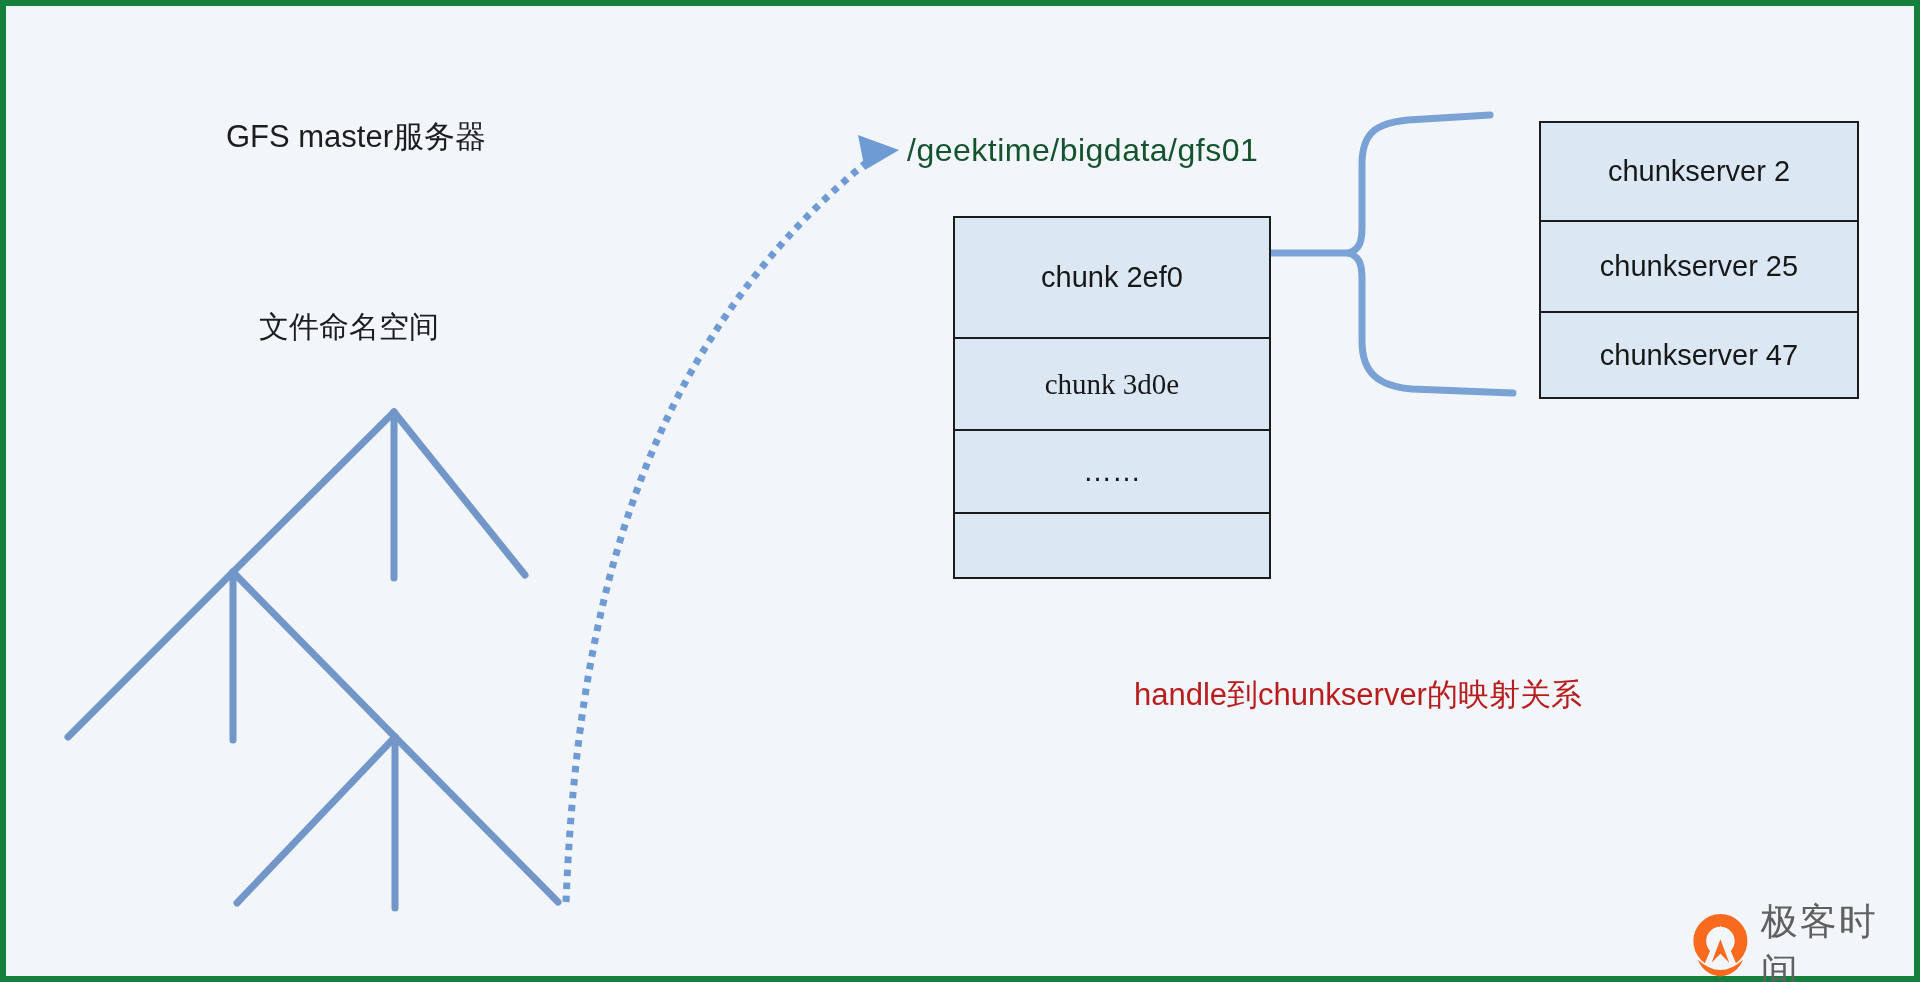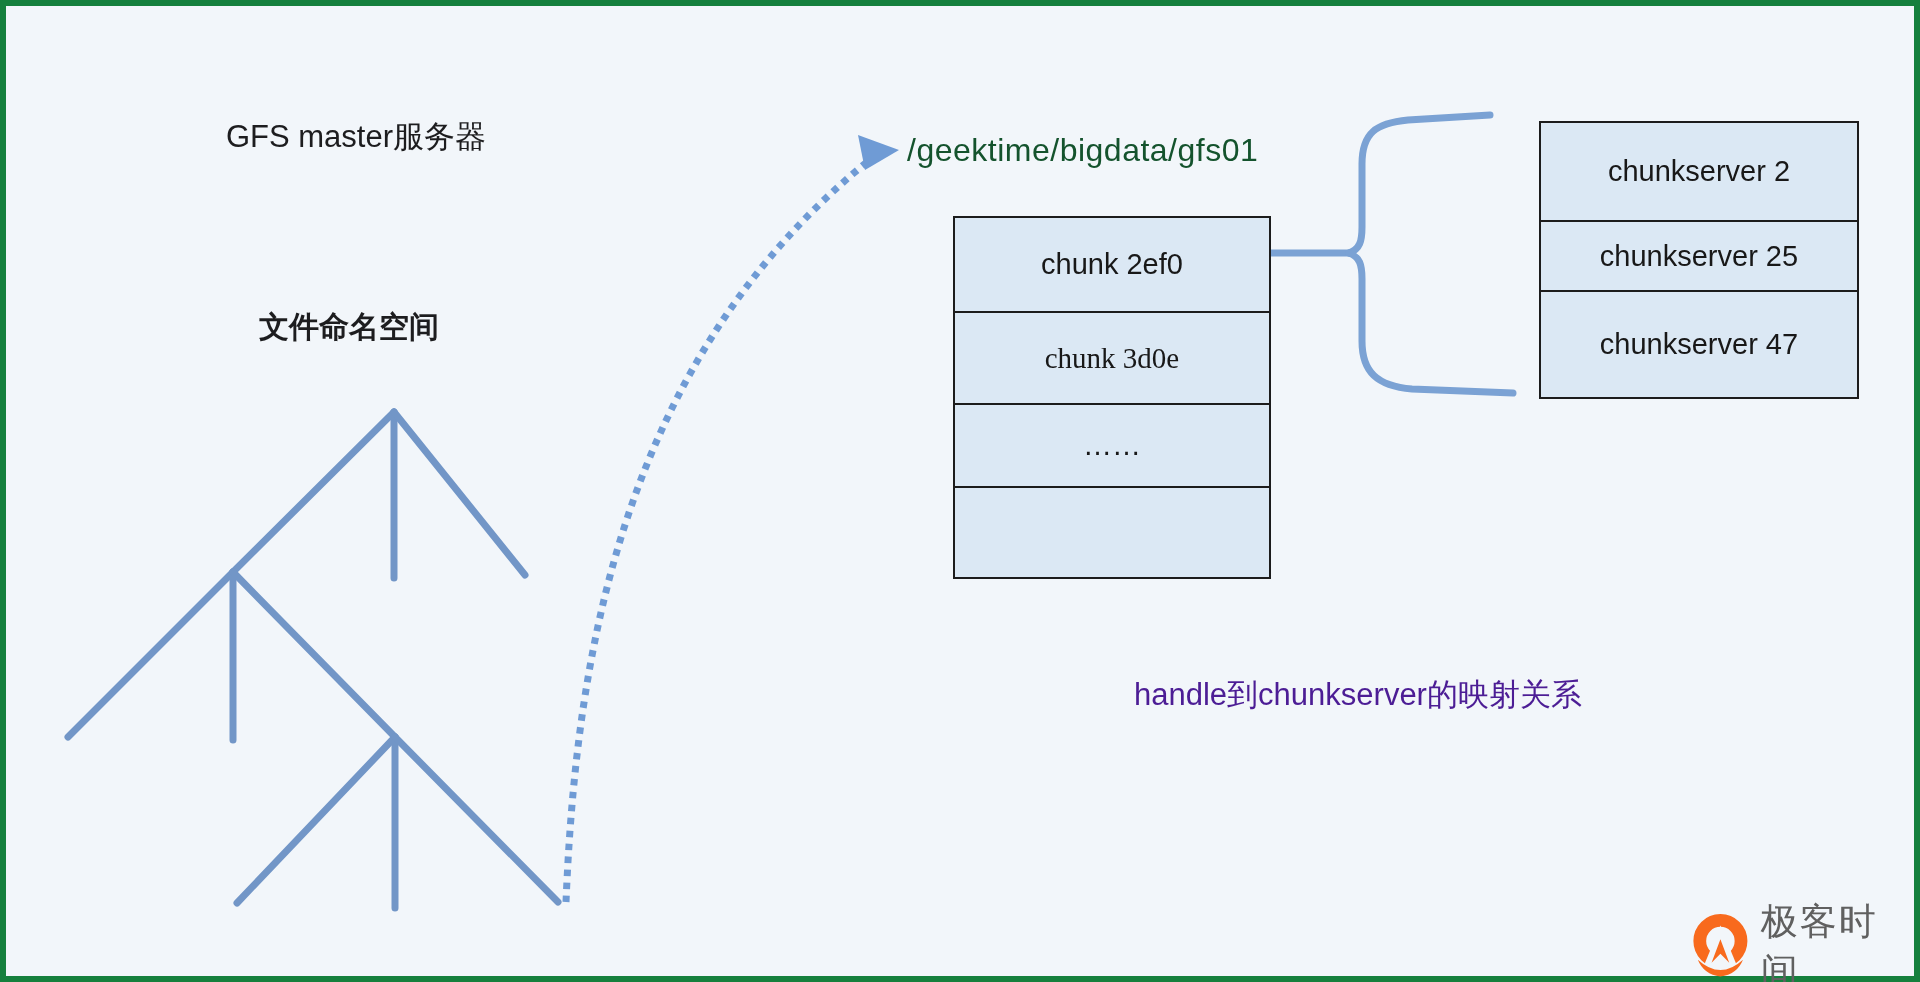--- a/index.html
+++ b/index.html
@@ -18,53 +18,53 @@
   }
   .abs{position:absolute;}
   svg.layer{position:absolute;left:0;top:0;pointer-events:none;}
 
   .master-title{
     left:160px;top:110px;width:380px;
     text-align:center;font-size:31px;color:#1d1d1f;
   }
   .namespace-label{
     left:188px;top:296px;width:310px;
-    text-align:center;font-size:30px;line-height:49px;color:#1d1d1f;font-weight:bold;
+    text-align:center;font-size:30px;line-height:49px;color:#1d1d1f;
   }
   .file-path{
     left:901px;top:126px;
     font-size:32px;color:#14532d;letter-spacing:0.5px;
   }
   .mapping-caption{
     left:1128px;top:668px;width:460px;
-    font-size:31px;color:#4c1d95;
+    font-size:31px;color:#b91c1c;
   }
 
   .databox{
     position:absolute;
     background:#dbe8f4;
     border:2px solid #1c1c1c;
     box-sizing:border-box;
     display:flex;flex-direction:column;
   }
   .chunk-table{left:947px;top:210px;width:318px;height:363px;}
   .chunkserver-table{left:1533px;top:115px;width:320px;height:278px;}
   .databox .row{
     display:flex;align-items:center;justify-content:center;
     font-size:29px;color:#181818;
     border-top:2px solid #1c1c1c;
     box-sizing:border-box;
   }
   .databox .row:first-child{border-top:none;}
-  .chunk-table .r0{height:93px;}
+  .chunk-table .r0{height:119px;}
   .chunk-table .r1{height:92px;font-family:Liberation Serif, serif;}
   .chunk-table .r2{height:83px;}
   .chunk-table .r3{flex:1;}
   .chunkserver-table .r0{height:97px;}
-  .chunkserver-table .r1{height:70px;}
+  .chunkserver-table .r1{height:91px;}
   .chunkserver-table .r2{flex:1;}
 
   .logo{
     left:1682px;top:904px;height:74px;
     display:flex;align-items:center;
   }
   .logo-text{
     font-size:37px;color:#606060;letter-spacing:2px;margin-left:8px;
   }
 </style>

